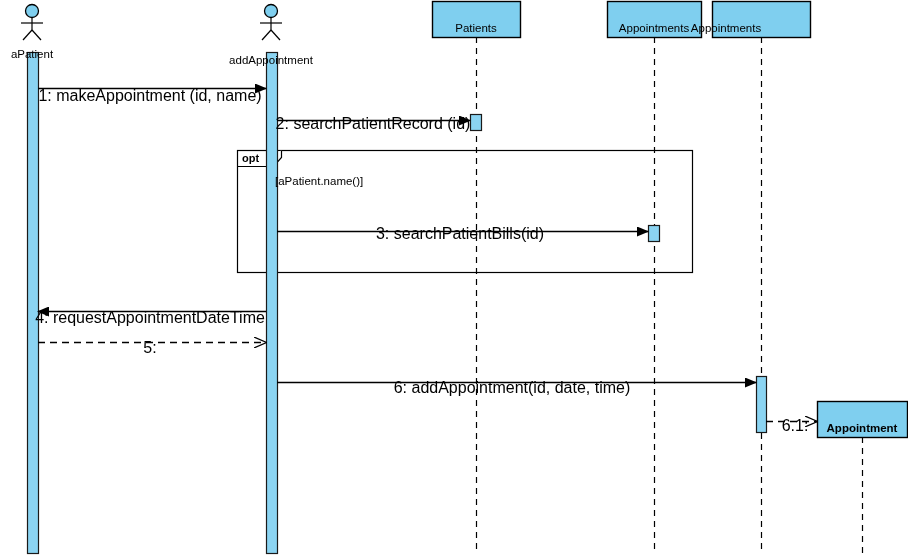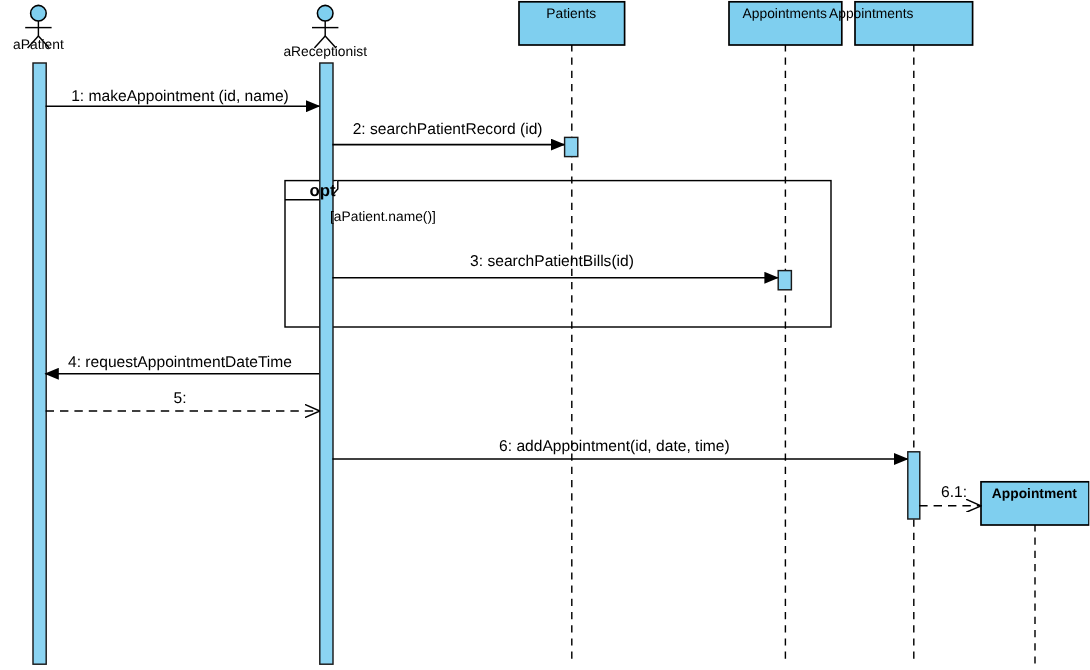--- a/index.html
+++ b/index.html
@@ -29,32 +29,32 @@
     position: absolute;
     font-family: "Liberation Sans", sans-serif;
     font-size: 11.5px;
     color: #000000;
     white-space: nowrap;
     line-height: 13px;
   }
   .lbl-center {
     text-align: left;
     transform: translateX(-50%);
+    margin-top: 16px;
   }
   .participant-name {
     font-size: 11.5px;
     color: #000000;
   }
   .msg-label {
-    font-size: 13px;
+    font-size: 16px;
   }
   .frag-op {
-    font-size: 14px;
+    font-size: 11px;
     font-weight: bold;
-    margin-left: 16px;
   }
   .guard {
     font-size: 11.5px;
   }
 </style>
 </head>
 <body>
 
 <div id="canvas">
   <svg id="svgroot" xmlns="http://www.w3.org/2000/svg" viewBox="0 0 908 558">
@@ -121,21 +121,21 @@
   </svg>
 
   <div id="labels-layer">
       <div class="lbl frag-op" style="left: 242px; top: 152px;">opt</div>
       <div class="lbl guard" style="left: 275px; top: 175px;">[aPatient.name()]</div>
       <div class="lbl lbl-center participant-name" style="left: 476px; top: 6px;">Patients</div>
       <div class="lbl lbl-center participant-name" style="left: 654px; top: 6px;">Appointments</div>
       <div class="lbl lbl-center participant-name" style="left: 726px; top: 6px;">Appointments</div>
       <div class="lbl lbl-center participant-name" style="left: 862px; top: 406px; font-weight: bold;">Appointment</div>
       <div class="lbl lbl-center participant-name" style="left: 32px; top: 32px;">aPatient</div>
-      <div class="lbl lbl-center participant-name" style="left: 271px; top: 38px;">aReceptionist</div>
+      <div class="lbl lbl-center participant-name" style="left: 271px; top: 38px;">addAppointment</div>
       <div class="lbl lbl-center msg-label" style="left: 150px; top: 73px;">1: makeAppointment (id, name)</div>
       <div class="lbl lbl-center msg-label" style="left: 373px; top: 101px;">2: searchPatientRecord (id)</div>
       <div class="lbl lbl-center msg-label" style="left: 460px; top: 211px;">3: searchPatientBills(id)</div>
       <div class="lbl lbl-center msg-label" style="left: 150px; top: 295px;">4: requestAppointmentDateTime</div>
       <div class="lbl lbl-center msg-label" style="left: 150px; top: 325px;">5:</div>
       <div class="lbl lbl-center msg-label" style="left: 512px; top: 365px;">6: addAppointment(id, date, time)</div>
       <div class="lbl lbl-center msg-label" style="left: 795px; top: 403px;">6.1:</div>
     </div>
 </div>
 

